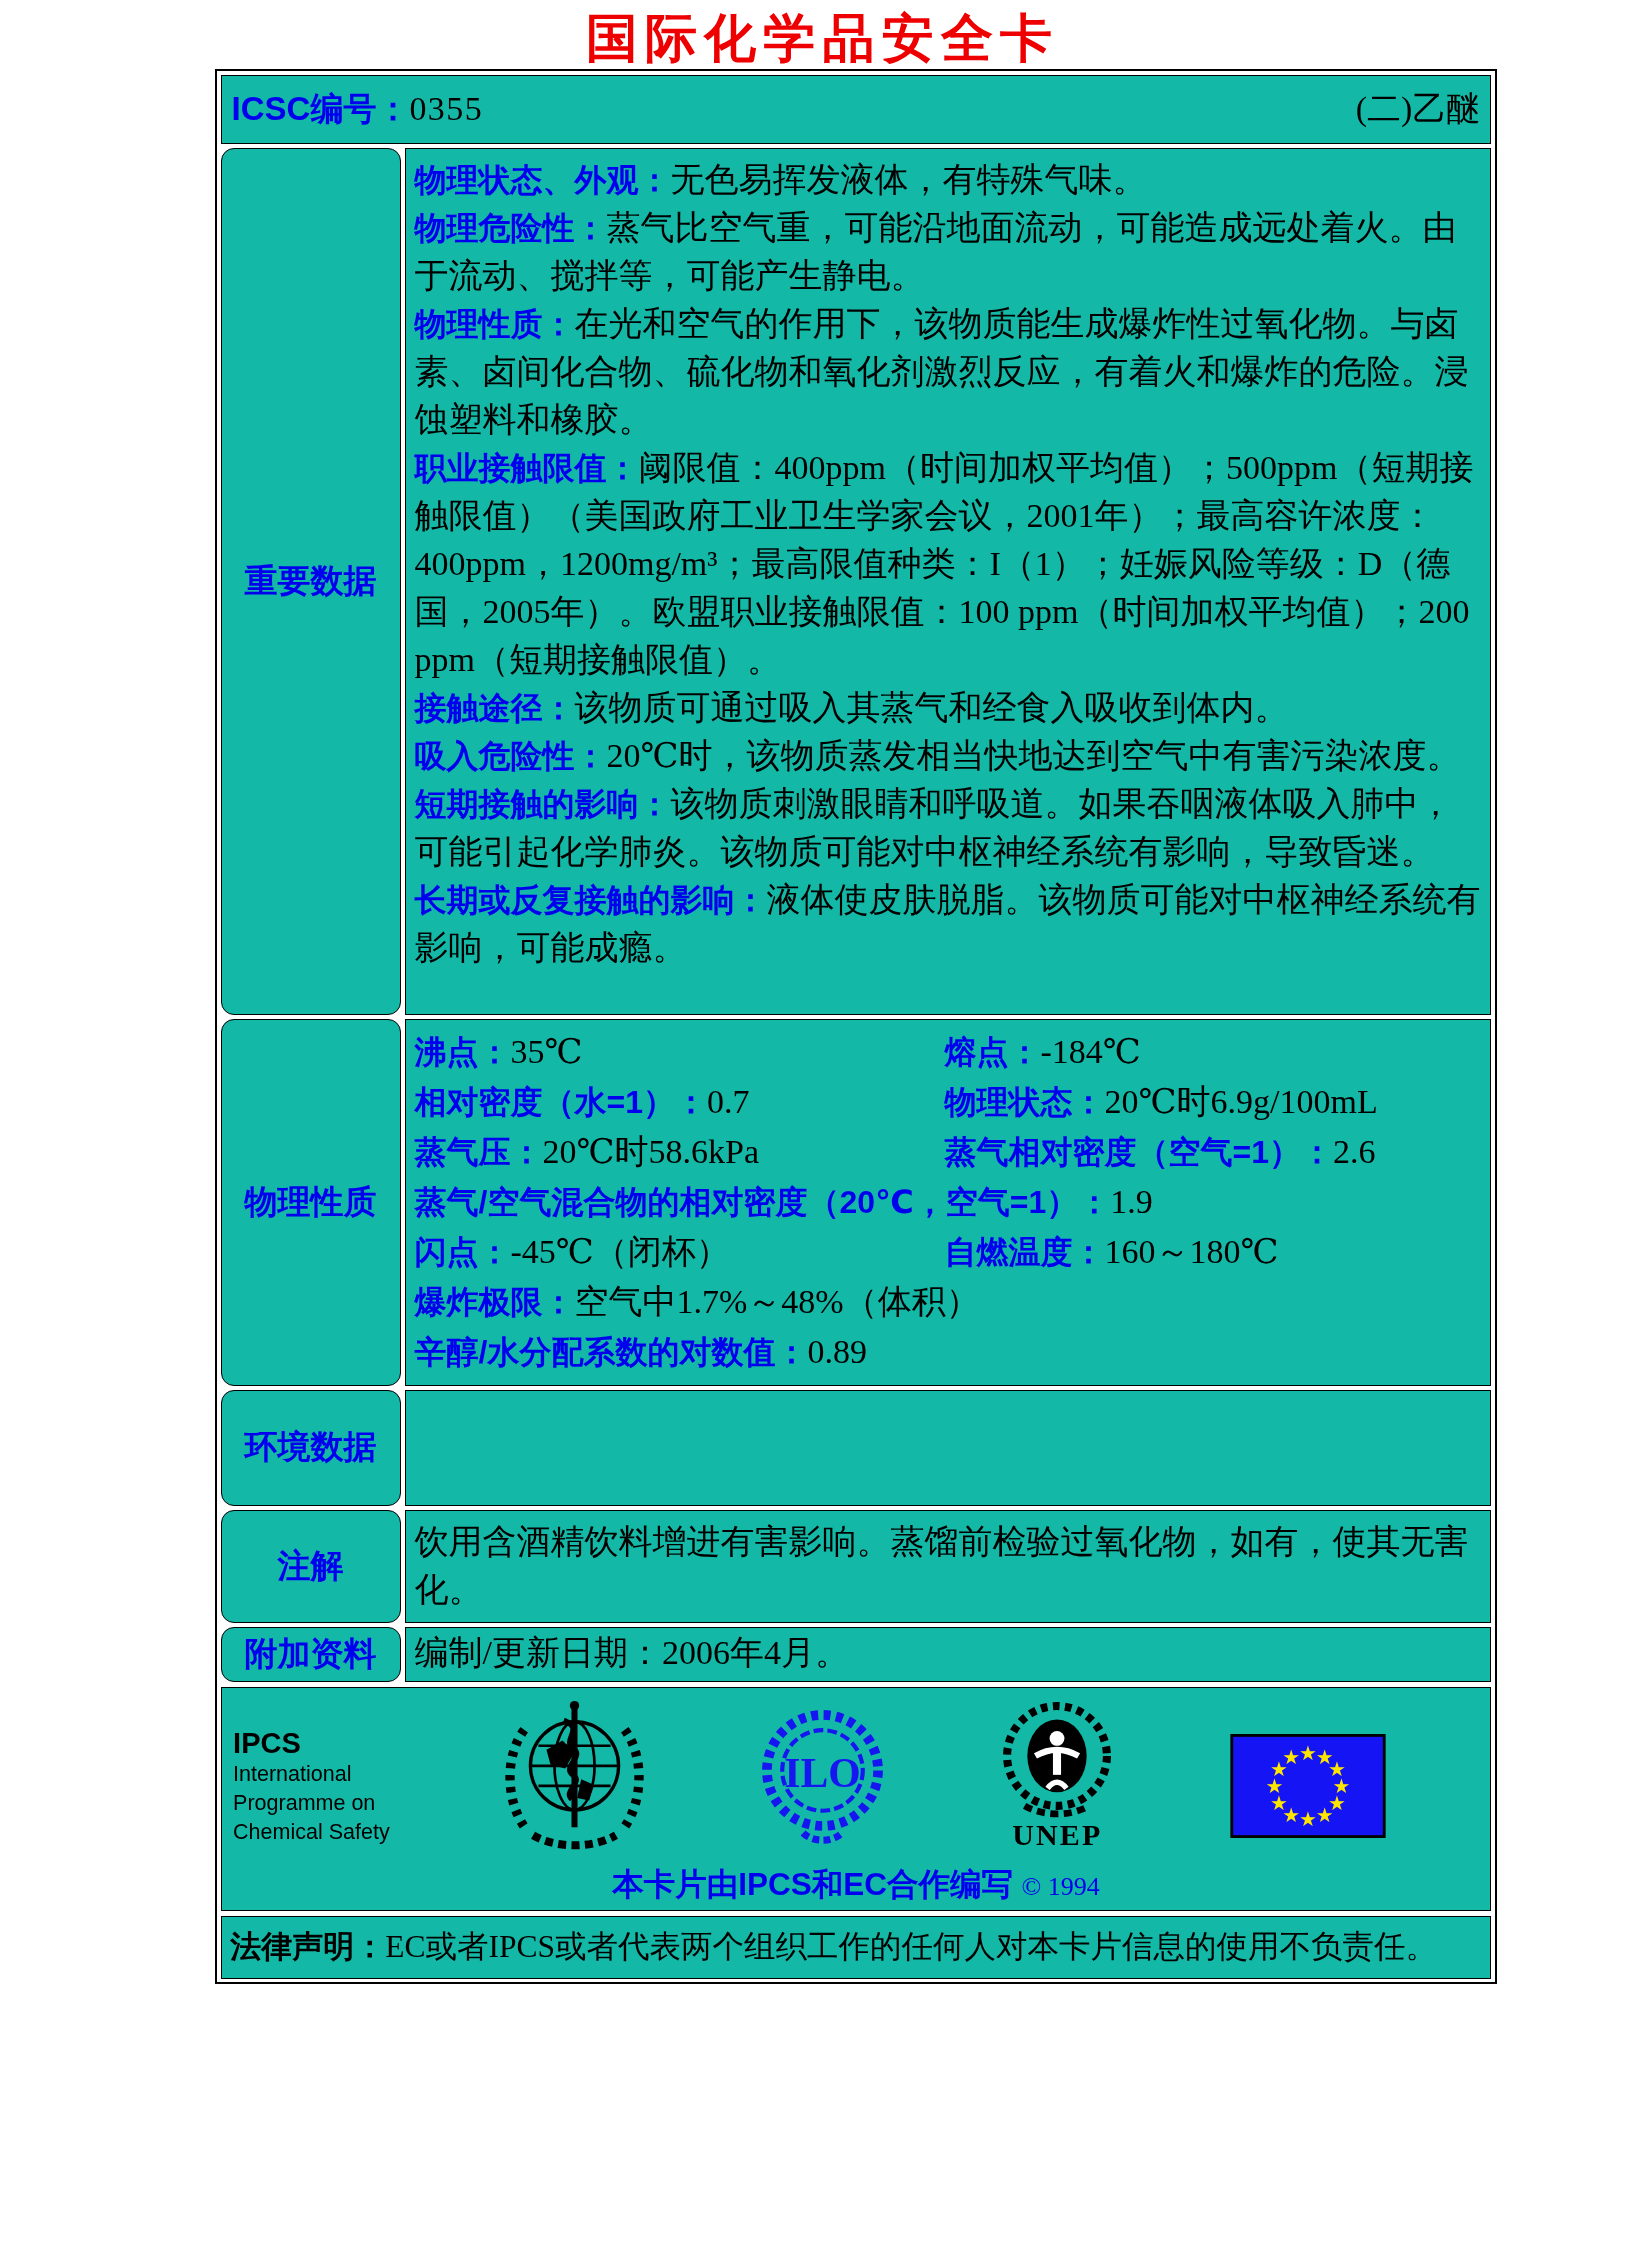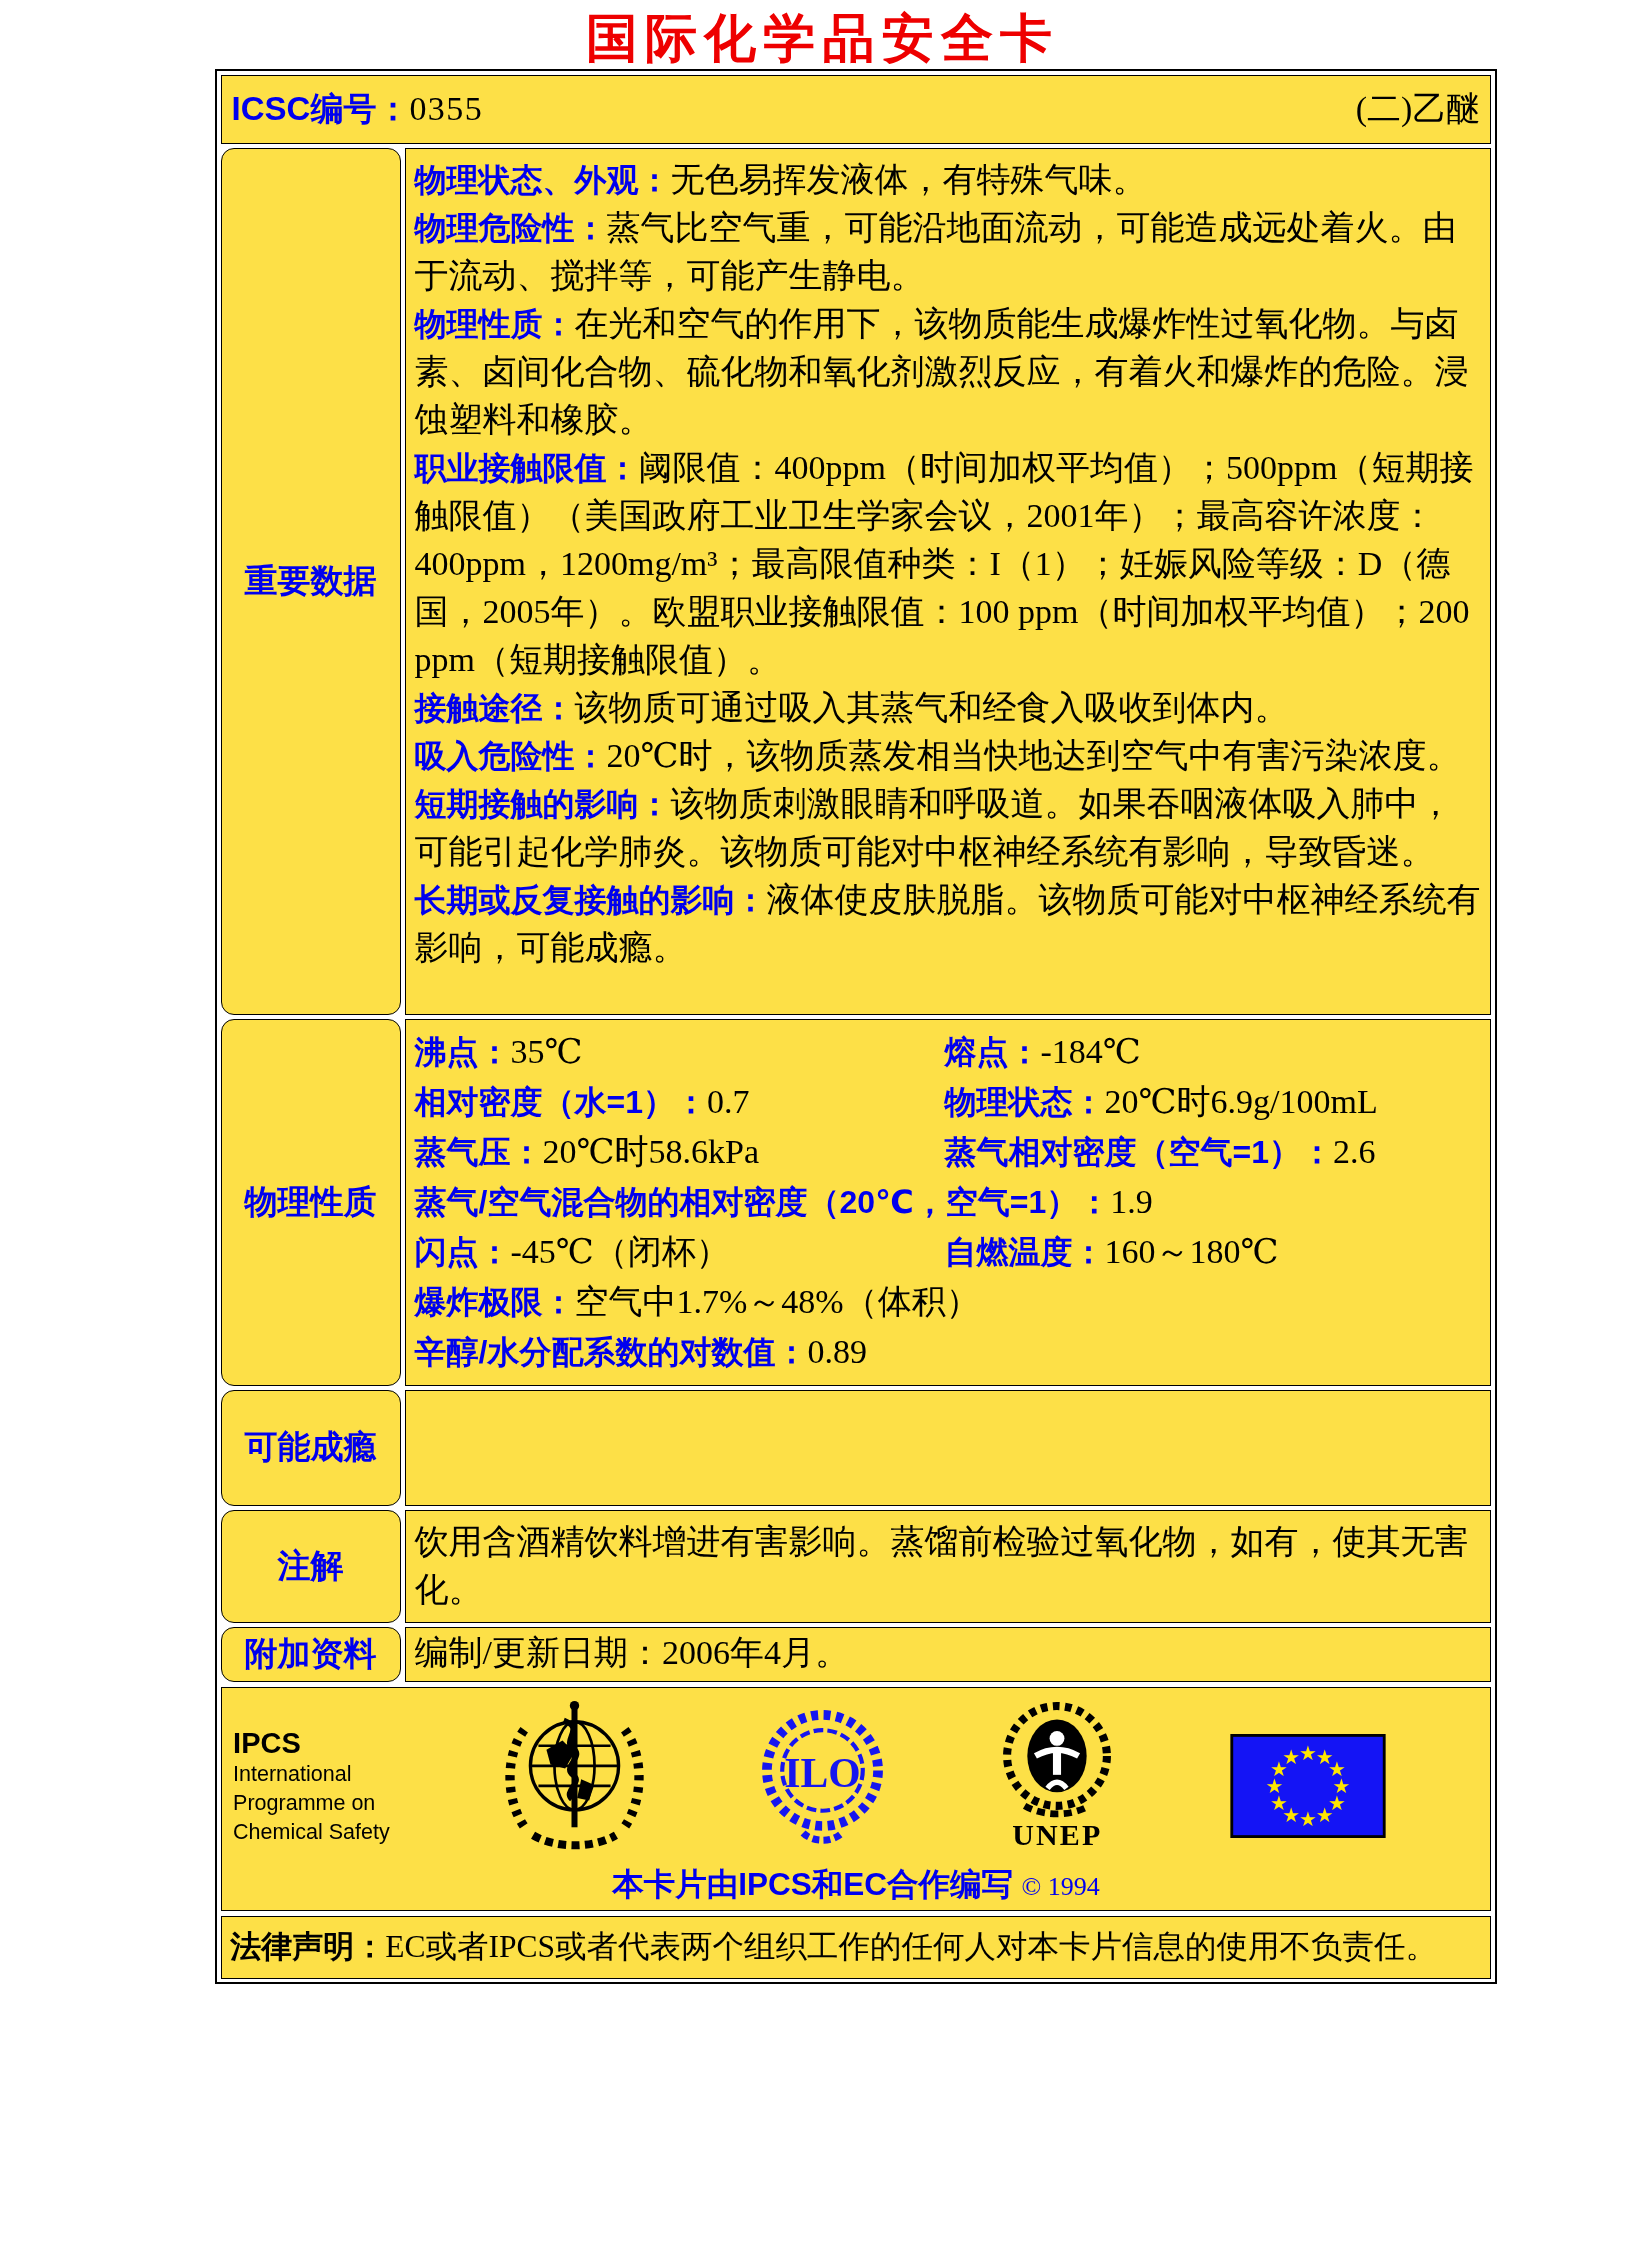--- a/index.html
+++ b/index.html
@@ -15,21 +15,21 @@
     letter-spacing:7.2px;
     font-family:"Liberation Serif","DejaVu Serif",serif;
   }
   .card {
     margin-left:215px; width:1282px;
     border:2.9px solid #000; background:#fff;
     padding:3.6px; display:flex; flex-direction:column; gap:4.3px;
   }
   .row { display:grid; grid-template-columns:180px 1fr; gap:4.3px; }
   .row.span1 { grid-template-columns:1fr; }
-  .cell { border:1.4px solid #000; background:#fde047; }
+  .cell { border:1.4px solid #000; background:#14b8a6; }
   .label-cell {
     display:flex; align-items:center; justify-content:center;
     color:#0000ee; font-weight:bold; font-size:33px;
     font-family:"Liberation Sans","DejaVu Sans",sans-serif;
     text-align:center; padding:4.3px;border-radius:13px;
   }
   .content-cell { padding:7.2px 8.6px; font-size:34px; line-height:48px; }
   .blbl {
     color:#0000ee; font-weight:bold;
     font-family:"Liberation Sans","DejaVu Sans",sans-serif;
@@ -137,21 +137,21 @@
       <div class="pline">
         <span class="ph-item"><span class="blbl">爆炸极限：</span><span>空气中1.7%～48%（体积）</span></span>
       </div>
       <div class="pline">
         <span class="ph-item"><span class="blbl">辛醇/水分配系数的对数值：</span><span>0.89</span></span>
       </div>
     </div>
   </div>
 
   <div class="row">
-    <div class="cell label-cell">可能成瘾</div>
+    <div class="cell label-cell">环境数据</div>
     <div class="cell content-cell env-content"></div>
   </div>
 
   <div class="row">
     <div class="cell label-cell">注解</div>
     <div class="cell content-cell notes-content">饮用含酒精饮料增进有害影响。蒸馏前检验过氧化物，如有，使其无害化。</div>
   </div>
 
   <div class="row">
     <div class="cell label-cell">附加资料</div>

